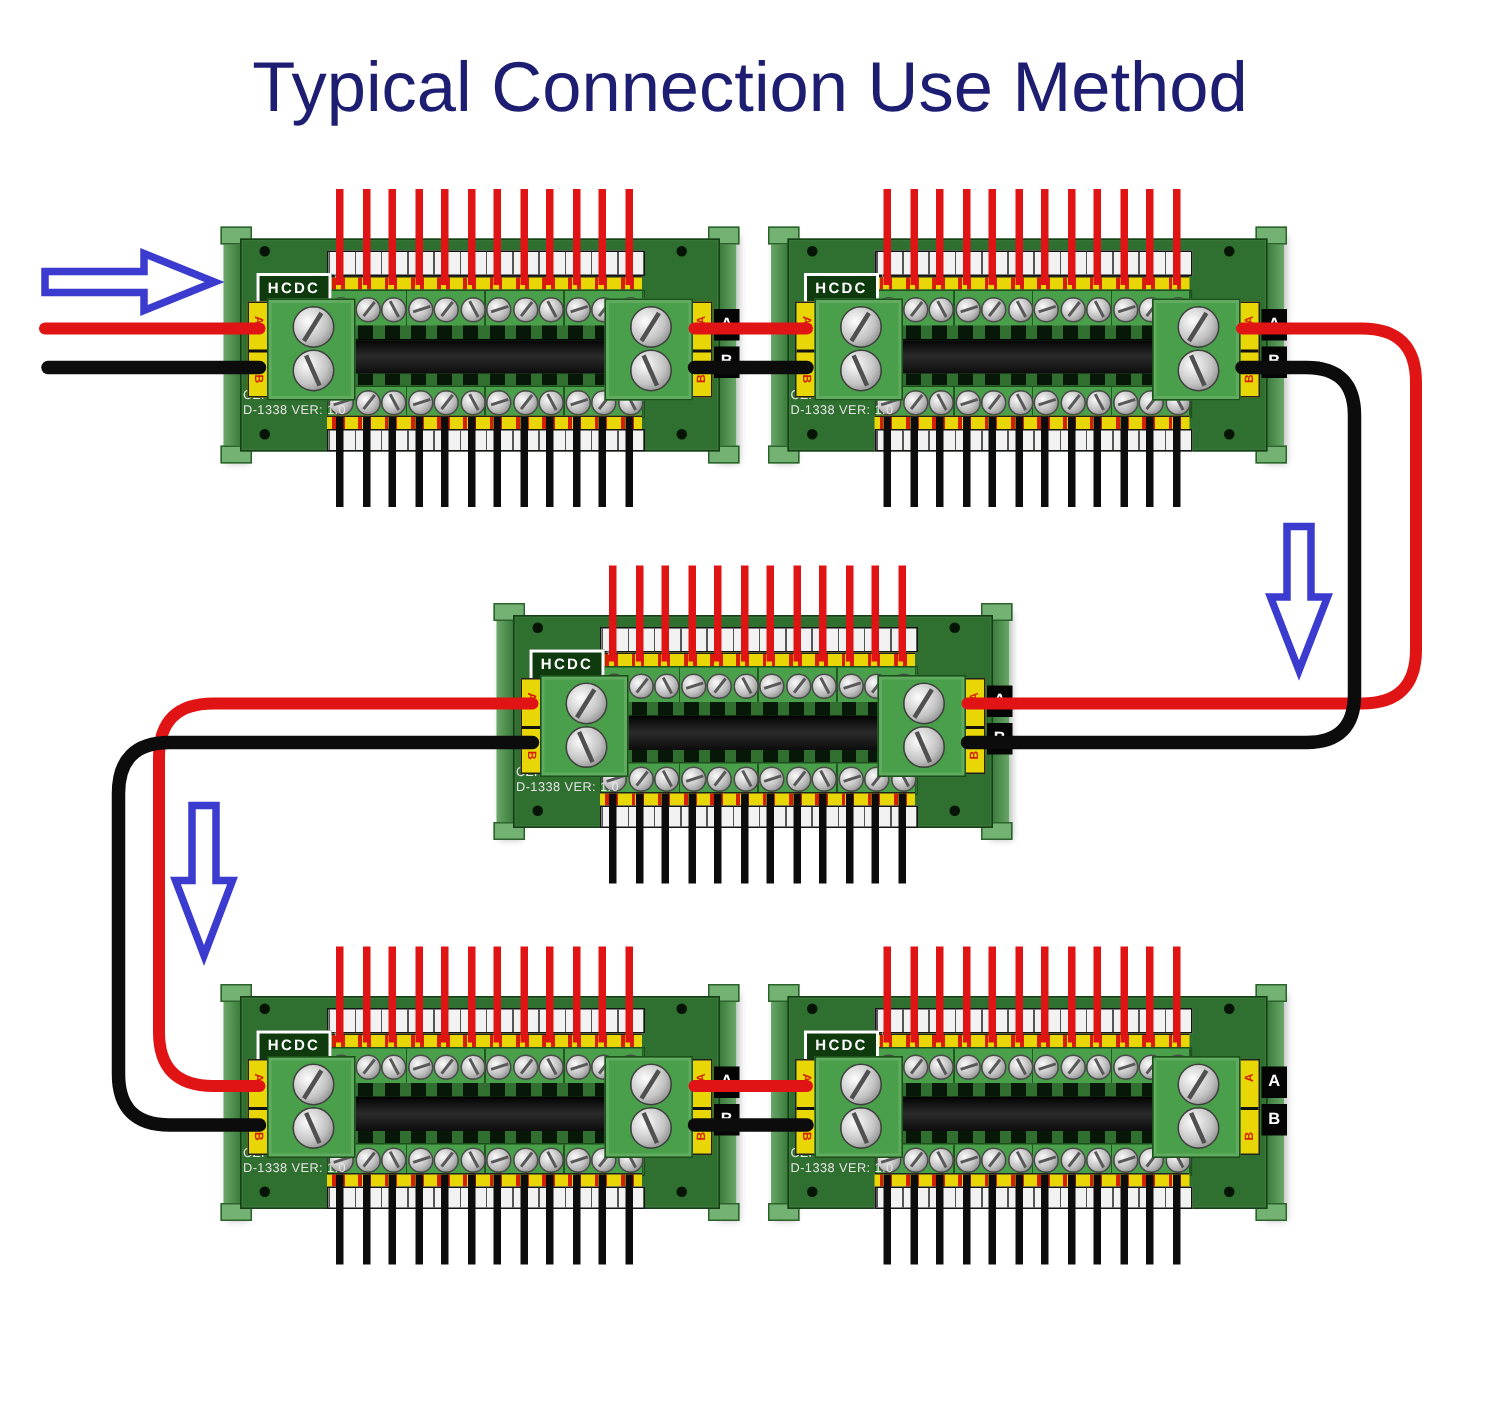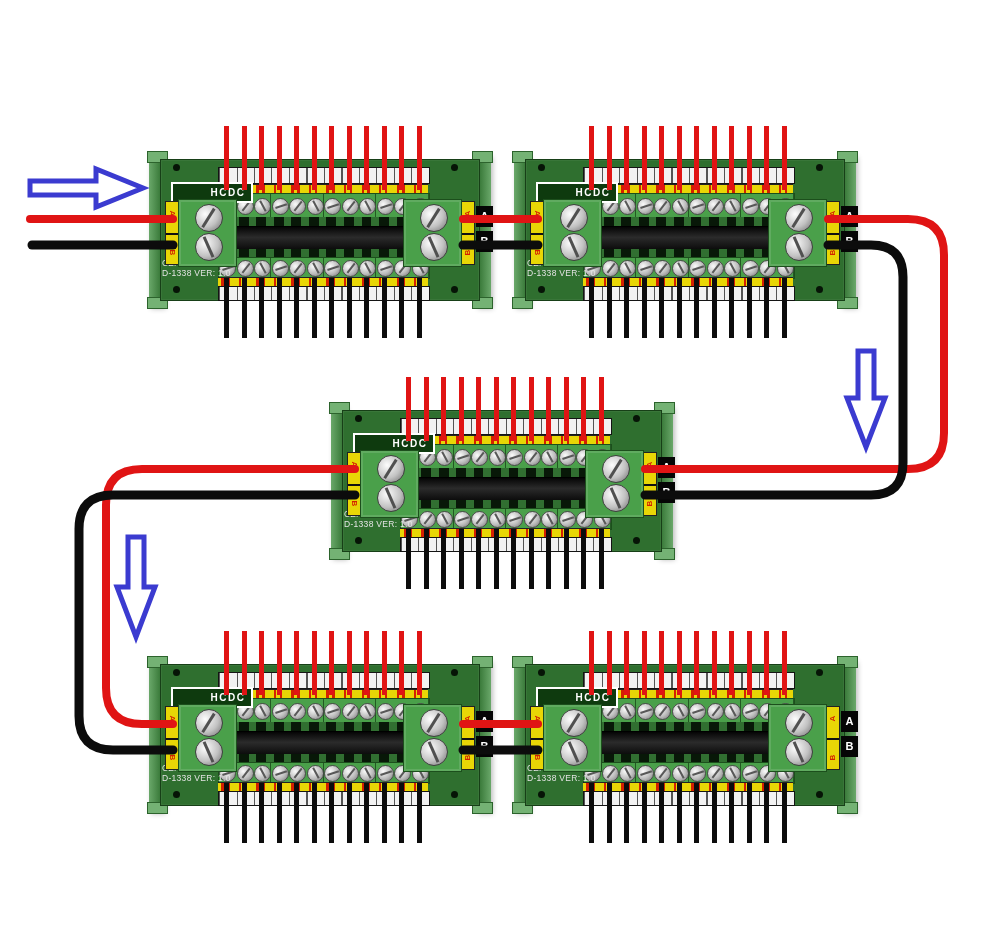--- a/index.html
+++ b/index.html
@@ -24,21 +24,21 @@
   .bracket::before{top:-3px}.bracket::after{bottom:-3px}
 
   .pcb{position:absolute;left:11px;right:11px;top:7px;bottom:7px;background:#2f6f2f;
        border:1px solid #173f17;box-shadow:inset 0 0 0 1px rgba(255,255,255,.05);}
   .dot{position:absolute;width:7px;height:7px;border-radius:50%;background:#061406;z-index:2;}
   .dot.tl{left:24px;top:12px}.dot.tr{left:302px;top:12px}
   .dot.bl{left:24px;top:134px}.dot.br{left:302px;top:134px}
 
   .hcdc{position:absolute;left:22px;top:30px;width:46px;height:17px;border:2px solid #fff;
         background:#0e3a0e;color:#fff;font-size:10px;font-weight:bold;line-height:17px;
-        text-align:center;letter-spacing:1.5px;z-index:2;padding-left:32px;}
+        text-align:center;letter-spacing:1.5px;z-index:2;}
   .reg{position:absolute;left:74px;top:27px;color:#e8e8e8;font-size:8px;z-index:2;}
   .silk{position:absolute;left:13px;top:106px;color:#e4e4e4;font-size:8.5px;line-height:10px;
         white-space:nowrap;z-index:2;letter-spacing:.3px;}
 
   
   .row{position:absolute;left:69px;width:210px;z-index:1;}
   .comb{background-color:#f2f2f2;border:1px solid #141414;
         background-image:
           repeating-linear-gradient(90deg,rgba(0,0,0,.65) 0 1px,transparent 1px 17.5px),
           repeating-linear-gradient(90deg,transparent 0 7px,rgba(30,30,30,.5) 7px 9.5px,transparent 9.5px 17.5px);}
@@ -96,20 +96,21 @@
   
   #overlay{position:absolute;left:0;top:0;z-index:6;pointer-events:none;}
   .wr{stroke:var(--wire-red,#e01414);stroke-width:8;fill:none;stroke-linecap:round;}
   .wb{stroke:var(--wire-black,#0c0c0c);stroke-width:9;fill:none;stroke-linecap:round;}
   .arrow{fill:#ffffff;stroke:var(--arrow-blue,#3b3bd0);stroke-width:5;stroke-linejoin:miter;}
 </style>
 </head>
 <body>
 
 <div id="canvas">
+  <div class="title">Typical Connection Use Method</div>
 
   <div class="module m1">
   <div class="bracket left"></div>
   <div class="bracket right"></div>
   <div class="pcb"></div>
   <span class="dot tl"></span>
   <span class="dot tr"></span>
   <span class="dot bl"></span>
   <span class="dot br"></span>
   <div class="hcdc">HCDC</div>

